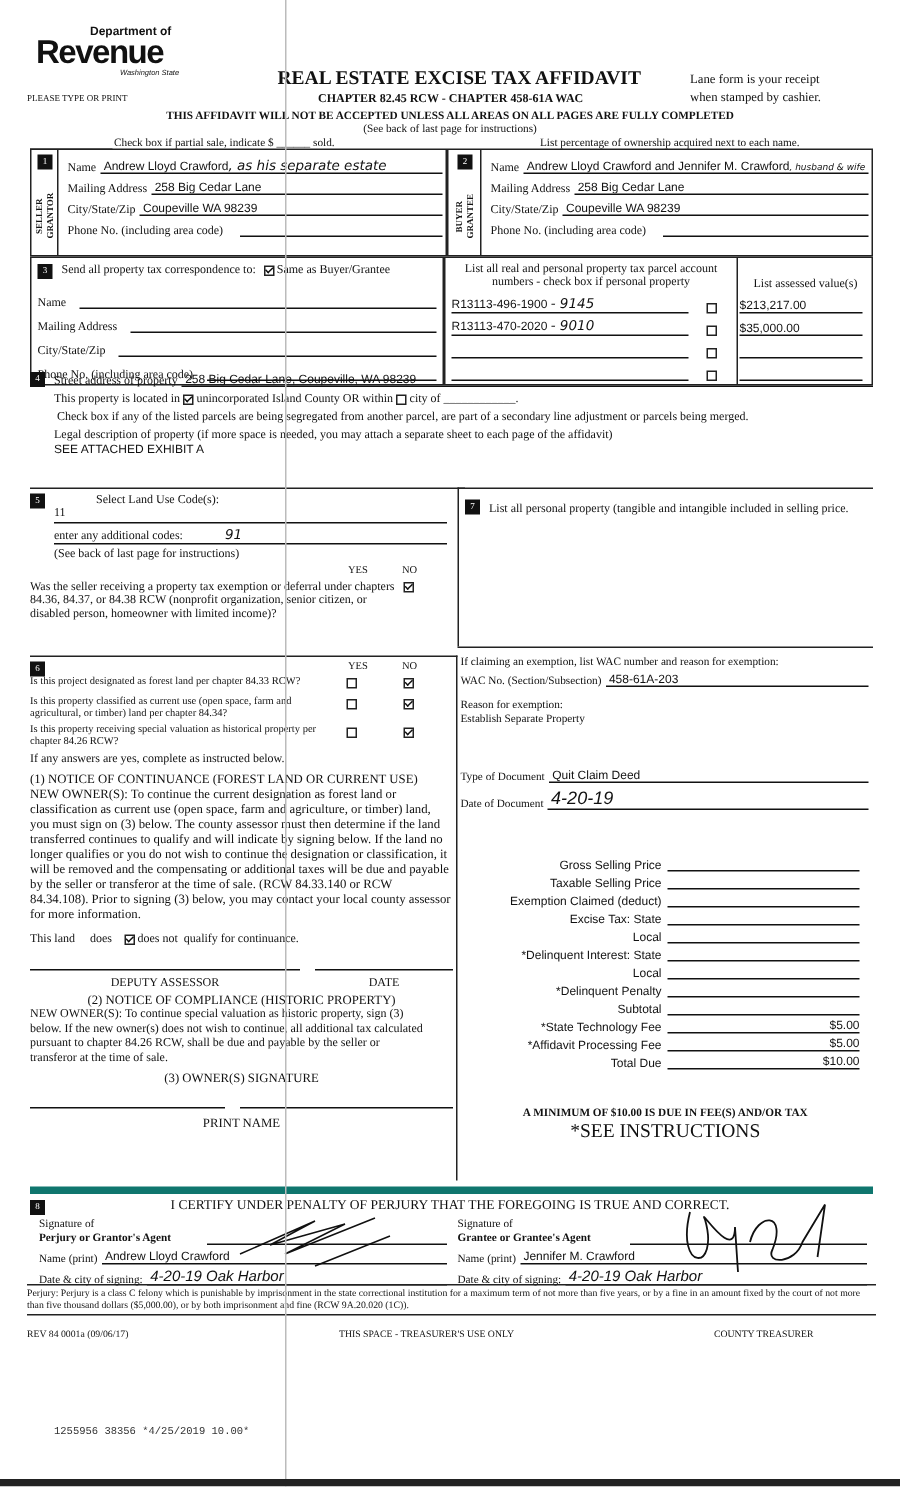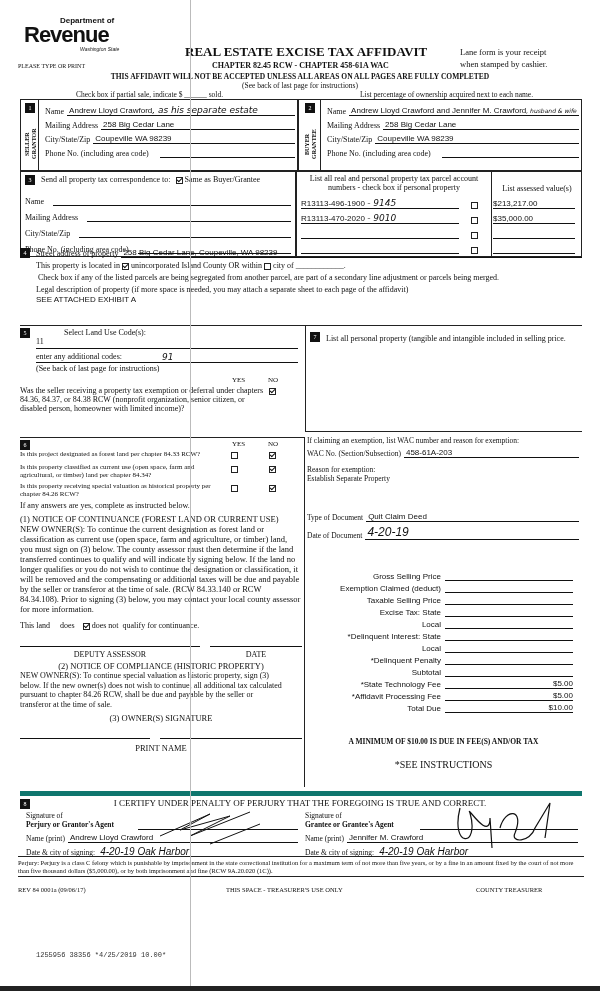--- a/index.html
+++ b/index.html
@@ -166,21 +166,21 @@
   <div style="margin-left:16px;height:10px;">Legal description of property (if more space is needed, you may attach a separate sheet to each page of the affidavit)</div>
   <div class="sans" style="margin-left:16px;font-size:8px;">SEE ATTACHED EXHIBIT A</div>
 </div>
 
 <div class="abs" style="left:20px;top:325px;width:290px;height:106px;border-top:1px solid #222;">
   <div class="abs" style="left:0;top:2px;"><span class="num">5</span></div>
   <div class="abs" style="left:16px;top:2px;margin-left:28px;">Select Land Use Code(s):</div>
   <div class="abs" style="left:16px;top:11px;width:262px;border-bottom:1px solid #111;height:12px;">11</div>
   <div class="abs" style="left:16px;top:26px;width:262px;display:flex;border-bottom:1px solid #111;gap:20px;">
     <span>enter any additional codes:</span>
-    <span class="hand" style="margin-left:20px;">91</span>
+    <span class="hand" style="margin-left:8px;">91</span>
   </div>
   <div class="abs" style="left:16px;top:38px;">(See back of last page for instructions)</div>
   <div class="abs" style="left:212px;top:50px;font-size:7px;">YES</div>
   <div class="abs" style="left:248px;top:50px;font-size:7px;">NO</div>
   <div class="abs" style="left:0;top:60px;width:250px;line-height:9px;">Was the seller receiving a property tax exemption or deferral under chapters 84.36, 84.37, or 84.38 RCW (nonprofit organization, senior citizen, or disabled person, homeowner with limited income)?</div>
   <div class="abs" style="left:249px;top:60px;"><span class="chk on"></span></div>
 </div>
 
 <div class="abs" style="left:305px;top:325px;width:277px;height:106px;border-left:1px solid #222;border-top:1px solid #222;">
   <div class="abs" style="left:4px;top:6px;"><span class="num">7</span></div>
@@ -237,25 +237,25 @@
   <div class="abs fld" style="left:2px;top:92px;width:272px;height:16px;">
     <span class="lbl" style="font-size:7.5px;">Date of Document</span>
     <span class="val hand" style="font-size:12px;height:15px;line-height:15px;">4-20-19</span>
   </div>
   <div class="abs" style="left:12px;top:137px;">
     <div class="fee-row">
         <span class="fl">Gross Selling Price</span>
         <span class="fv"></span>
       </div>
     <div class="fee-row">
+        <span class="fl">Taxable Selling Price</span>
+        <span class="fv"></span>
+      </div>
+    <div class="fee-row">
         <span class="fl">Exemption Claimed (deduct)</span>
-        <span class="fv"></span>
-      </div>
-    <div class="fee-row">
-        <span class="fl">Taxable Selling Price</span>
         <span class="fv"></span>
       </div>
     <div class="fee-row">
         <span class="fl">Excise Tax:  State</span>
         <span class="fv"></span>
       </div>
     <div class="fee-row">
         <span class="fl">Local</span>
         <span class="fv"></span>
       </div>
@@ -282,21 +282,21 @@
     <div class="fee-row">
         <span class="fl">*Affidavit Processing Fee</span>
         <span class="fv">$5.00</span>
       </div>
     <div class="fee-row">
         <span class="fl">Total Due</span>
         <span class="fv">$10.00</span>
       </div>
   </div>
   <div class="abs c b" style="left:0;top:305px;width:277px;font-size:7.5px;">A MINIMUM OF $10.00 IS DUE IN FEE(S) AND/OR TAX</div>
-  <div class="abs c" style="left:0;top:314px;width:277px;font-size:10px;margin-top:13px;">*SEE INSTRUCTIONS</div>
+  <div class="abs c" style="left:0;top:314px;width:277px;font-size:13px;">*SEE INSTRUCTIONS</div>
 </div>
 
 <div class="abs" style="left:20px;top:791px;width:562px;height:62px;border-top:5px solid #0f766e;">
   <div class="abs" style="left:0;top:3px;"><span class="num">8</span></div>
   <div class="abs c" style="left:40px;top:2px;width:480px;font-size:9px;">I CERTIFY UNDER PENALTY OF PERJURY THAT THE FOREGOING IS TRUE AND CORRECT.</div>
   <div class="abs" style="left:6px;top:15px;font-size:7.5px;line-height:9px;">
     <div>Signature of</div>
     <div class="b">Perjury or Grantor's Agent</div>
   </div>
   <div class="abs" style="left:118px;top:33px;width:160px;border-bottom:1px solid #111;"></div>

